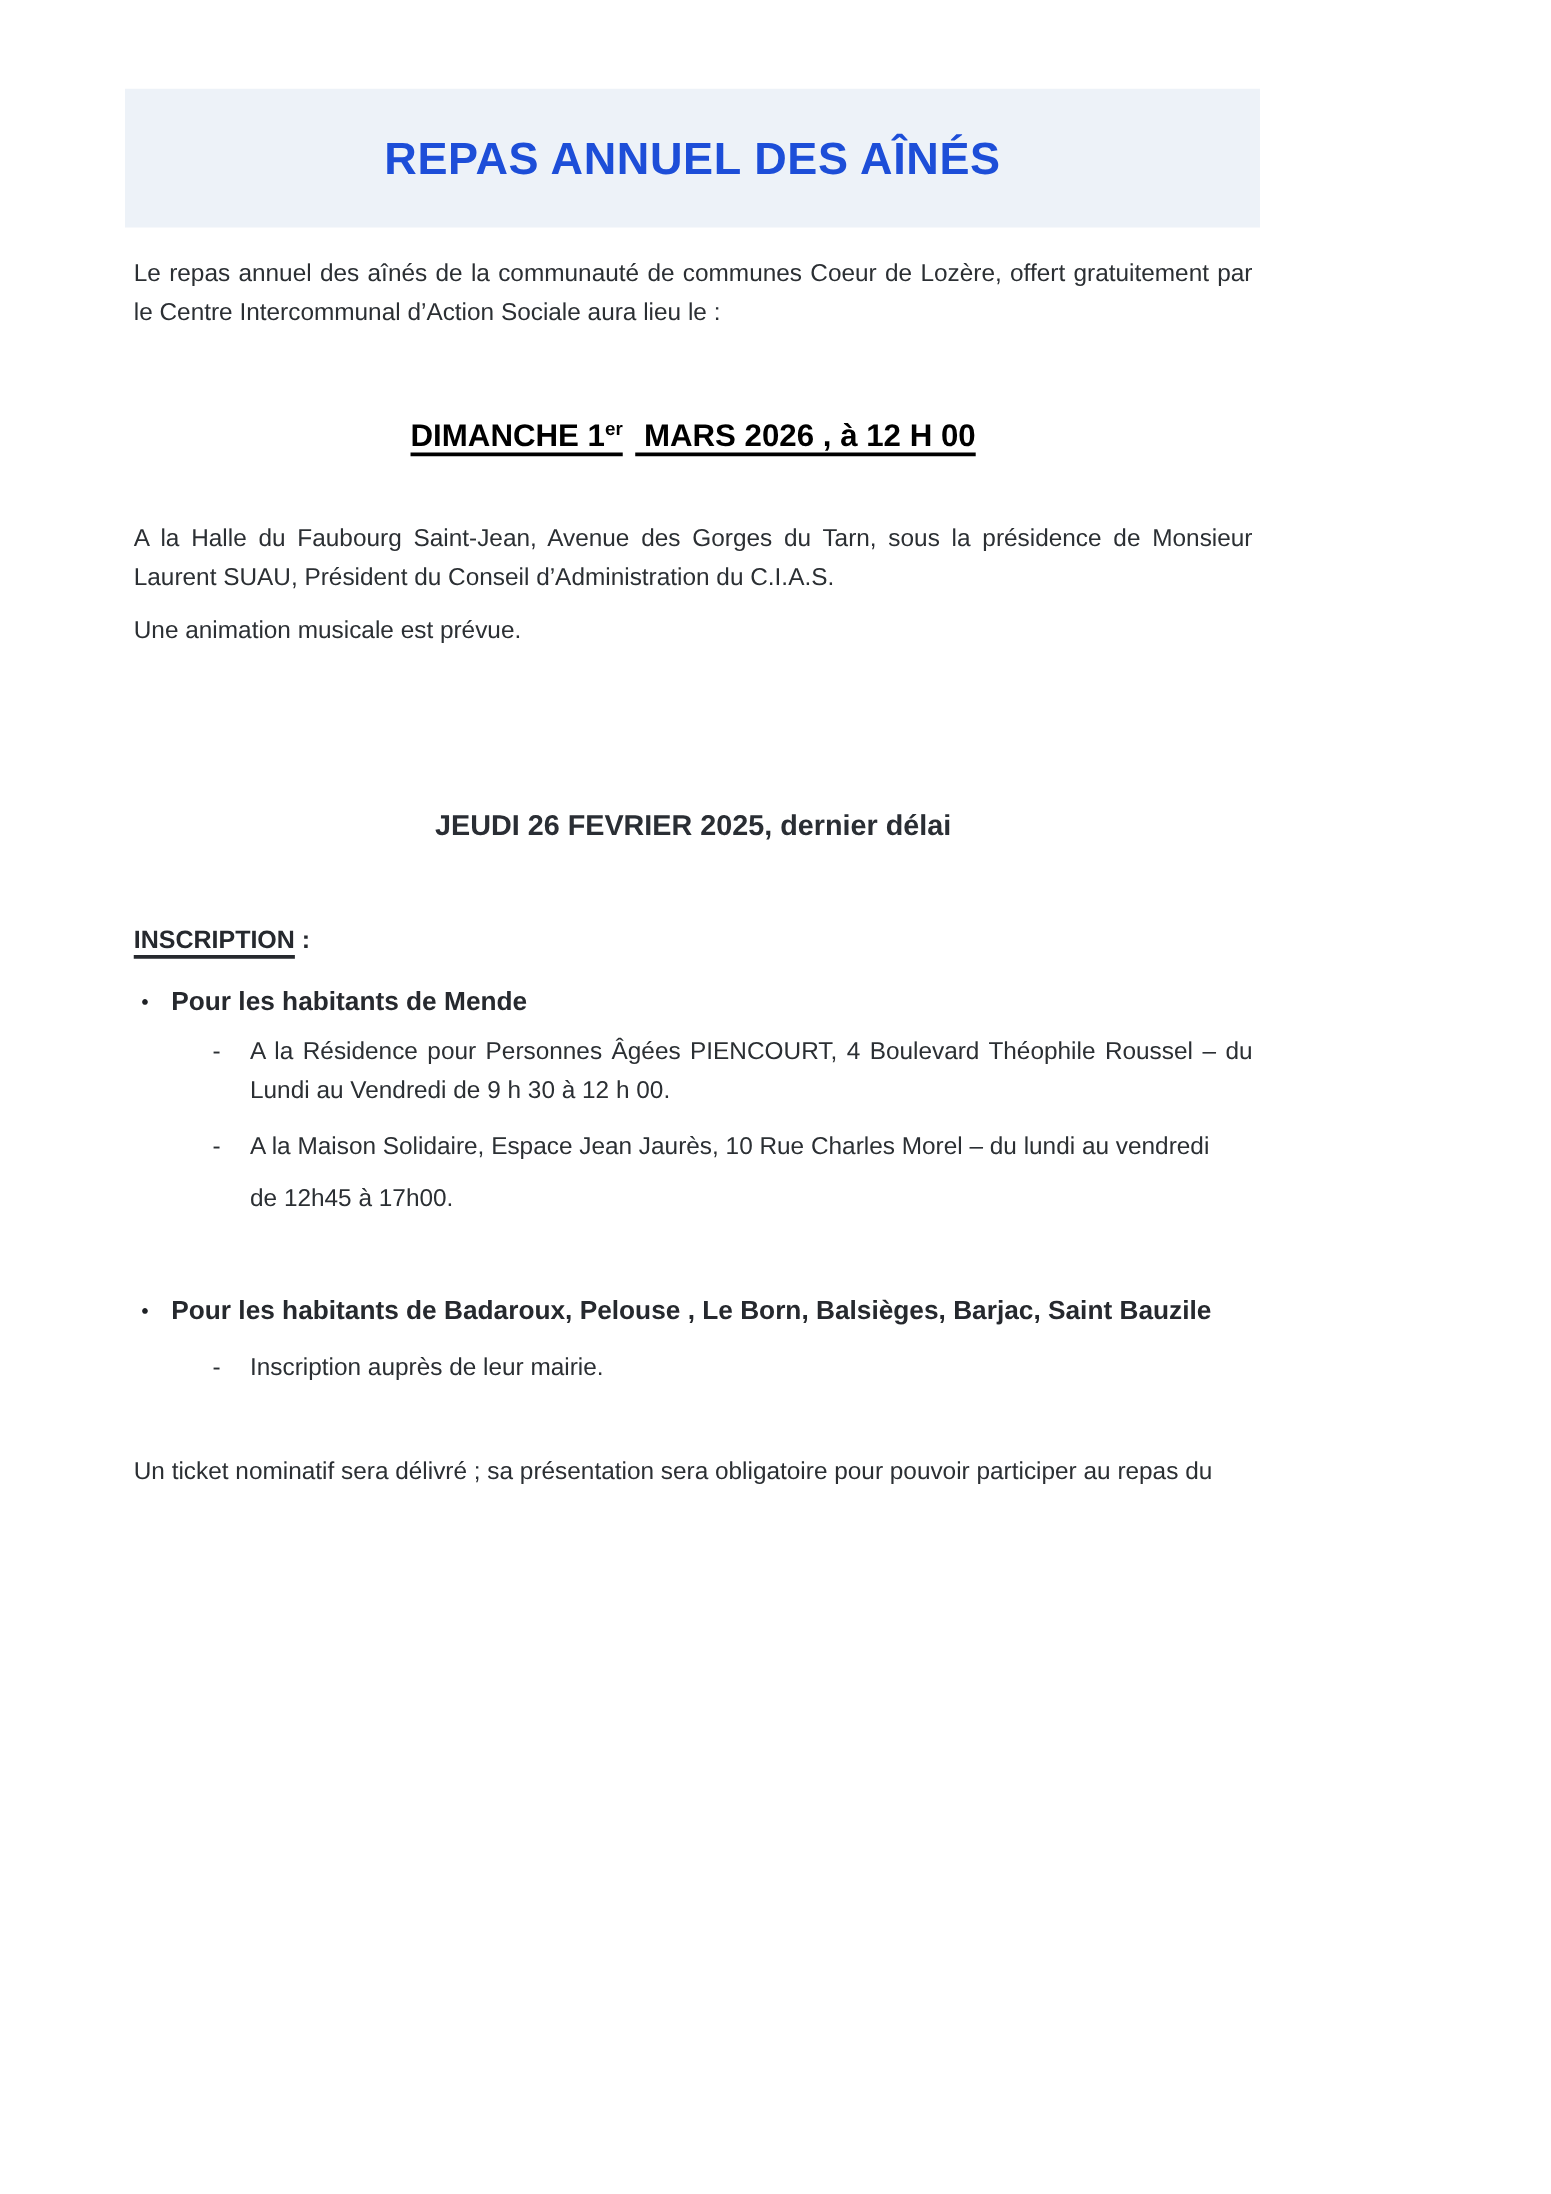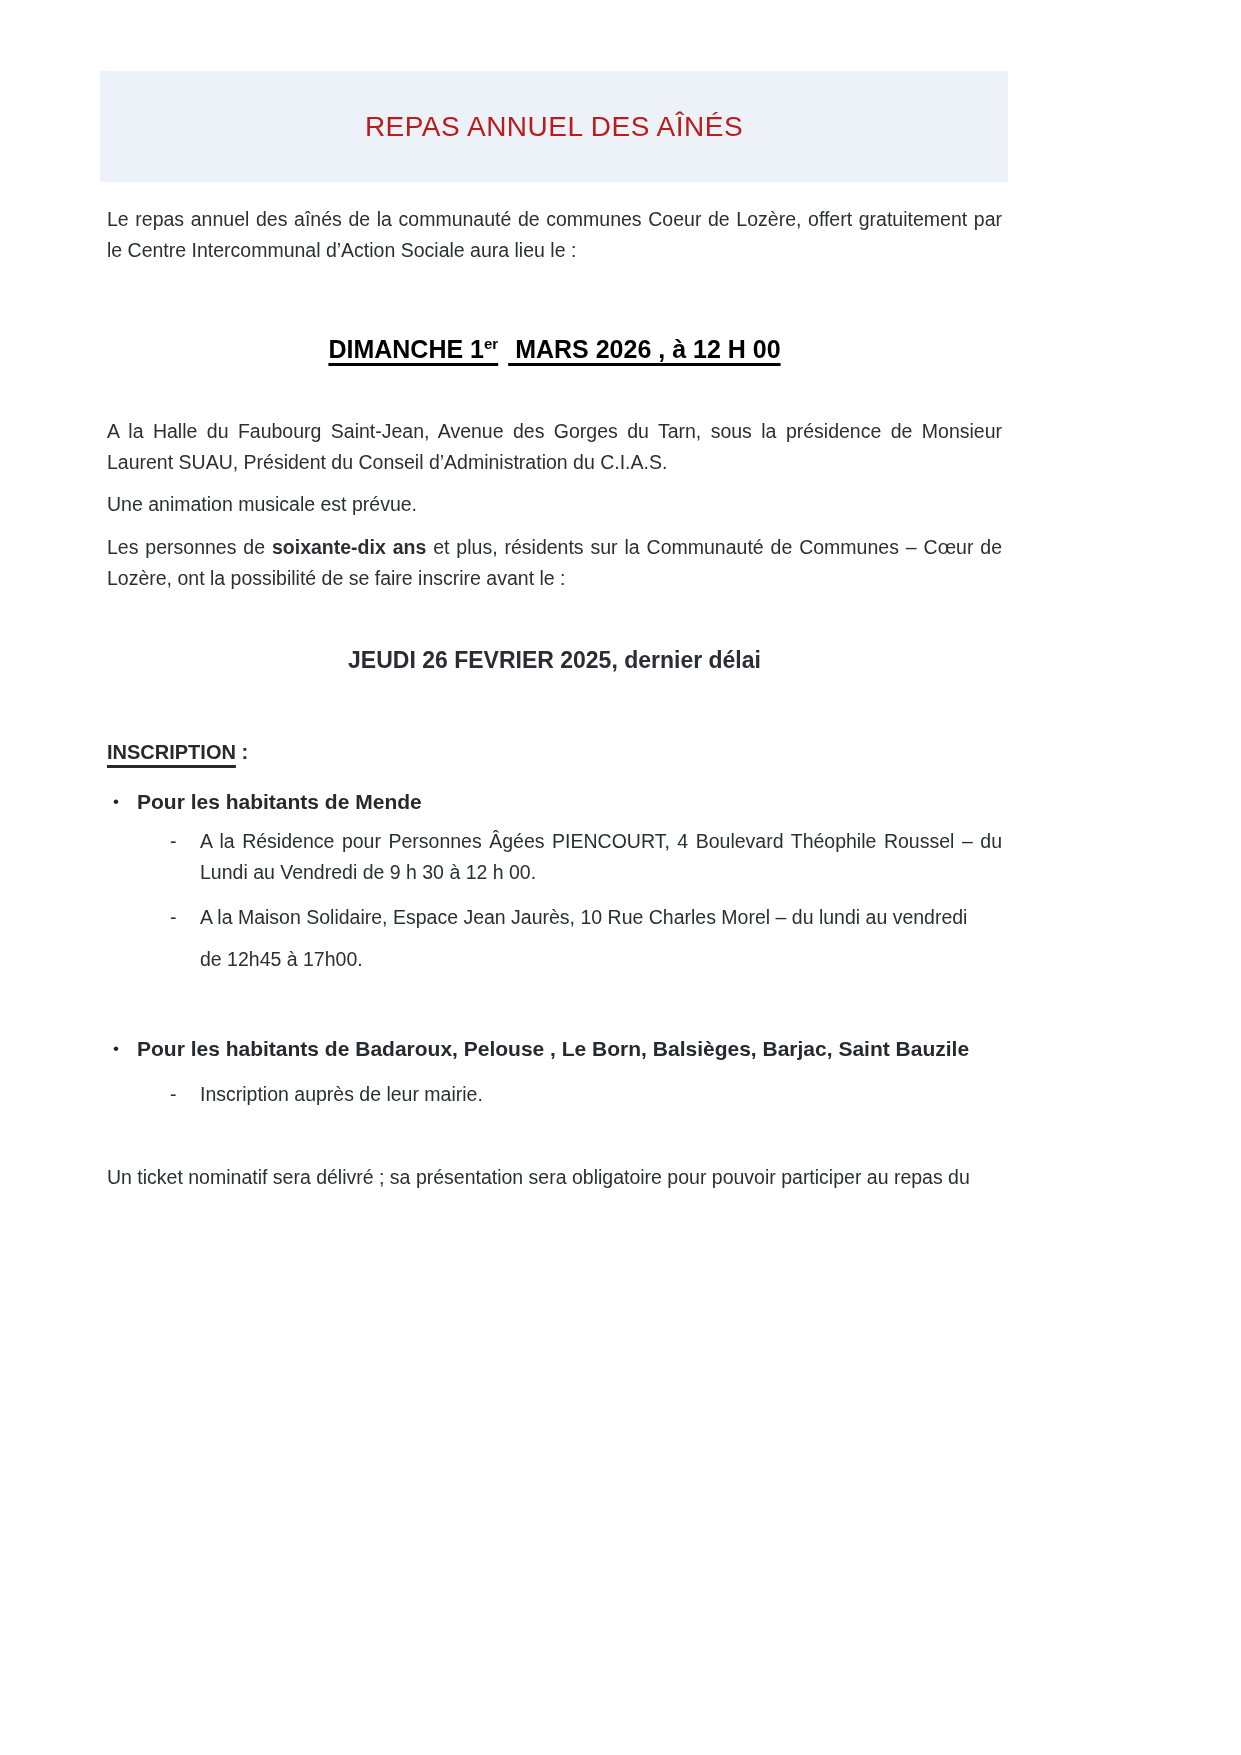--- a/index.html
+++ b/index.html
@@ -14,23 +14,23 @@
     overflow:hidden;
   }
   .banner{
     position:absolute;
     left:100px; top:71px;
     width:908px; height:111px;
     background:#edf2f8;
     display:flex; align-items:center; justify-content:center;
   }
   .banner-title{
-    font-size:28px;
-    font-weight:normal;
-    color:#b91c1c;
+    font-size:36px;
+    font-weight:bold;
+    color:#1d4ed8;
     letter-spacing:0.5px;
   }
   .block{
     position:absolute;
     left:107px;
     width:895px;
     font-size:19.5px;
     line-height:31px;
   }
   .justify{ text-align:justify; text-justify:inter-word; }
@@ -113,21 +113,20 @@
   </div>
 
   <div class="block justify" style="top:204px;">Le repas annuel des aînés de la communauté de communes Coeur de Lozère, offert gratuitement par le Centre Intercommunal d’Action Sociale aura lieu le :</div>
 
   <div class="block center date-heading" style="top:334px;"><span class="u"><span>DIMANCHE 1</span><sup>er</sup><span> MARS 2026 , à 12 H 00</span></span></div>
 
   <div class="block justify" style="top:416px;">A la Halle du Faubourg Saint-Jean, Avenue des Gorges du Tarn, sous la présidence de Monsieur Laurent SUAU, Président du Conseil d’Administration du C.I.A.S.</div>
 
   <div class="block" style="top:489px;">Une animation musicale est prévue.</div>
 
-  <div class="block justify" style="top:532px;"><span>Les personnes de </span><span class="bold">soixante-dix ans</span><span> et plus, résidents sur la Communauté de Communes – Cœur de Lozère, ont la possibilité de se faire inscrire avant le :</span></div>
 
   <div class="block center deadline-heading" style="top:645px;">JEUDI 26 FEVRIER 2025, dernier délai</div>
 
   <div class="block section-heading" style="top:737px;"><span class="u">INSCRIPTION</span><span> :</span></div>
 
   <div class="bullet-row" style="top:787px;">
     <span class="bullet-dot">•</span>
     <span class="bullet-title">Pour les habitants de Mende</span>
   </div>
 

